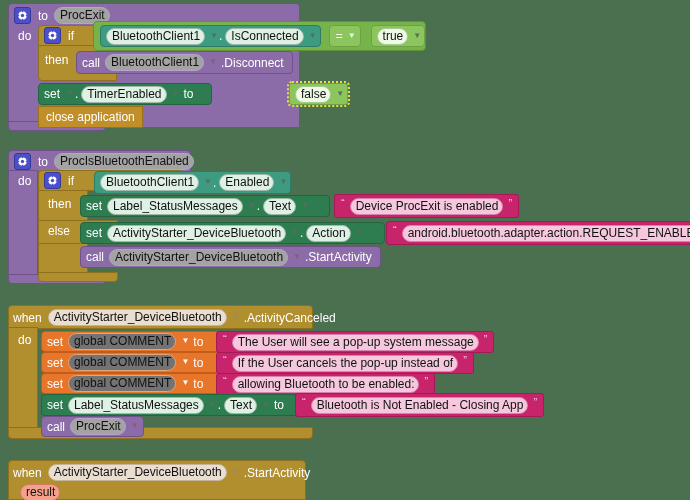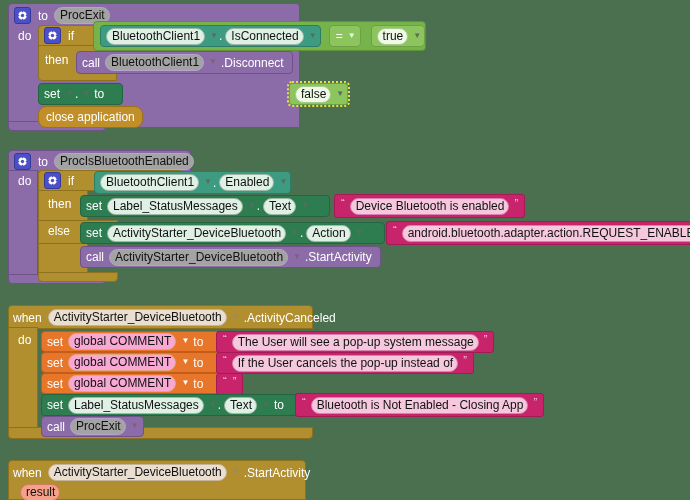--- a/index.html
+++ b/index.html
@@ -33,21 +33,21 @@
 
   
   .pill{
     display:inline-block;background:#e8f3ec;border:1px solid #9fb8a8;
     border-radius:9px;padding:0px 4px 1px 5px;margin:0 2px;
     color:#111;line-height:14px;font-size:12px;
   }
   .pill.light{background:#dff0e4;}
   .pill.logic{background:#eef9e6;border-color:#a6c98c;}
   .pill.text{background:#f6c8de;border-color:#d982ae;}
-  .pill.var{background:#f9a8d4;border-color:#e3a579;}
+  .pill.var{background:#737373;border-color:#e3a579;}
   .pill.res{background:#f4a08a;border-color:#d07b63;}
   .pill.proc{background:#a3a3a3;border-color:#b6a4cc;}
   .pill.ctl{background:#e9ded0;border-color:#c4b49c;}
   .caret{display:inline-block;color:#5b6b60;font-size:8px;margin-left:3px;position:relative;top:-1px;}
   .caret.t{color:#8a5a76;}
   .lbl{color:#fff;padding:0 4px;font-size:12px;}
   .dot{color:#fff;padding:0 1px;font-size:12px;}
   .quote{color:#f6c8de;font-size:11px;padding:0 3px;position:relative;top:-3px;}
 
   
@@ -144,30 +144,31 @@
       <span class="lbl" style="padding:0 3px 0 1px;">call</span>
       <span class="pill proc">BluetoothClient1</span>
         <span class="caret t">▼</span>
       <span class="lbl">.Disconnect</span>
     </div>
 
     <div class="blk c-setter row" style="left:30px;top:80px;height:22px;border-radius:4px;padding:0 4px;align-items:center;">
       <span class="lbl" style="padding:0 3px 0 1px;">set</span>
         <span class="caret">▼</span>
       <span class="dot">.</span>
+      <span class="pill light">TimerEnabled</span>
         <span class="caret">▼</span>
       <span class="lbl">to</span>
       <span style="display:inline-block;width:10px;"></span>
     </div>
     <div class="blk c-logic-lt selected row" style="left:281px;top:80px;height:22px;border-radius:3px;padding:0 3px;align-items:center;">
       <span class="pill logic">false</span>
         <span class="caret">▼</span>
     </div>
 
-    <div class="blk c-ctrl2 row" style="left:30px;top:103px;height:22px;border-radius:8px;padding:0 7px;align-items:center;">
+    <div class="blk c-ctrl2 row" style="left:30px;top:103px;height:22px;border-radius:0;padding:0 7px;align-items:center;">
       <span class="lbl" style="padding:0;">close application</span>
     </div>
   </div>
 
   <div class="blk" id="b2" style="width:690px;height:135px;">
     <div class="blk c-proc" style="left:0;top:0;width:183px;height:22px;border-radius:4px 4px 0 0;"></div>
     <div class="blk c-proc" style="left:0;top:20px;width:30px;height:112px;"></div>
     <div class="blk c-proc" style="left:0;top:124px;width:98px;height:10px;border-radius:0 0 4px 4px;"></div>
 
     <div class="blk row" style="left:3px;top:2px;height:19px;">
@@ -228,21 +229,21 @@
       <span class="pill light">Label_StatusMessages</span>
         <span class="caret">▼</span>
       <span class="dot">.</span>
       <span class="pill light">Text</span>
         <span class="caret">▼</span>
       <span class="lbl"></span>
       <span style="display:inline-block;width:8px;"></span>
     </div>
     <div class="blk c-text row" style="left:326px;top:44px;height:24px;border-radius:3px;padding:0 3px;align-items:center;">
       <span class="quote">“</span>
-      <span class="pill text">Device Bluetooth is enabled</span>
+      <span class="pill text">Device ProcExit is enabled</span>
       <span class="quote">”</span>
     </div>
 
     <div class="blk" style="left:36px;top:74px;">
       <span class="lbl">else</span>
     </div>
     <div class="blk c-setter row" style="left:72px;top:72px;height:22px;border-radius:4px;padding:0 4px;align-items:center;">
       <span class="lbl" style="padding:0 3px 0 1px;">set</span>
       <span class="pill light">ActivityStarter_DeviceBluetooth</span>
         <span class="caret">▼</span>
@@ -310,20 +311,21 @@
 
     <div class="blk c-var row" style="left:33px;top:68px;height:21px;border-radius:4px;padding:0 4px;align-items:center;">
       <span class="lbl" style="padding:0 3px 0 1px;">set</span>
       <span class="pill var">global COMMENT</span>
         <span class="caret" style="color:#fff">▼</span>
       <span class="lbl">to</span>
       <span style="display:inline-block;width:8px;"></span>
     </div>
     <div class="blk c-text row" style="left:208px;top:68px;height:22px;border-radius:3px;padding:0 3px;align-items:center;">
       <span class="quote">“</span>
+      <span class="pill text">allowing Bluetooth to be enabled:</span>
       <span class="quote">”</span>
     </div>
 
     <div class="blk c-setter row" style="left:33px;top:89px;height:22px;border-radius:4px;padding:0 4px;align-items:center;">
       <span class="lbl" style="padding:0 3px 0 1px;">set</span>
       <span class="pill light">Label_StatusMessages</span>
         <span class="caret">▼</span>
       <span class="dot">.</span>
       <span class="pill light">Text</span>
         <span class="caret">▼</span>

